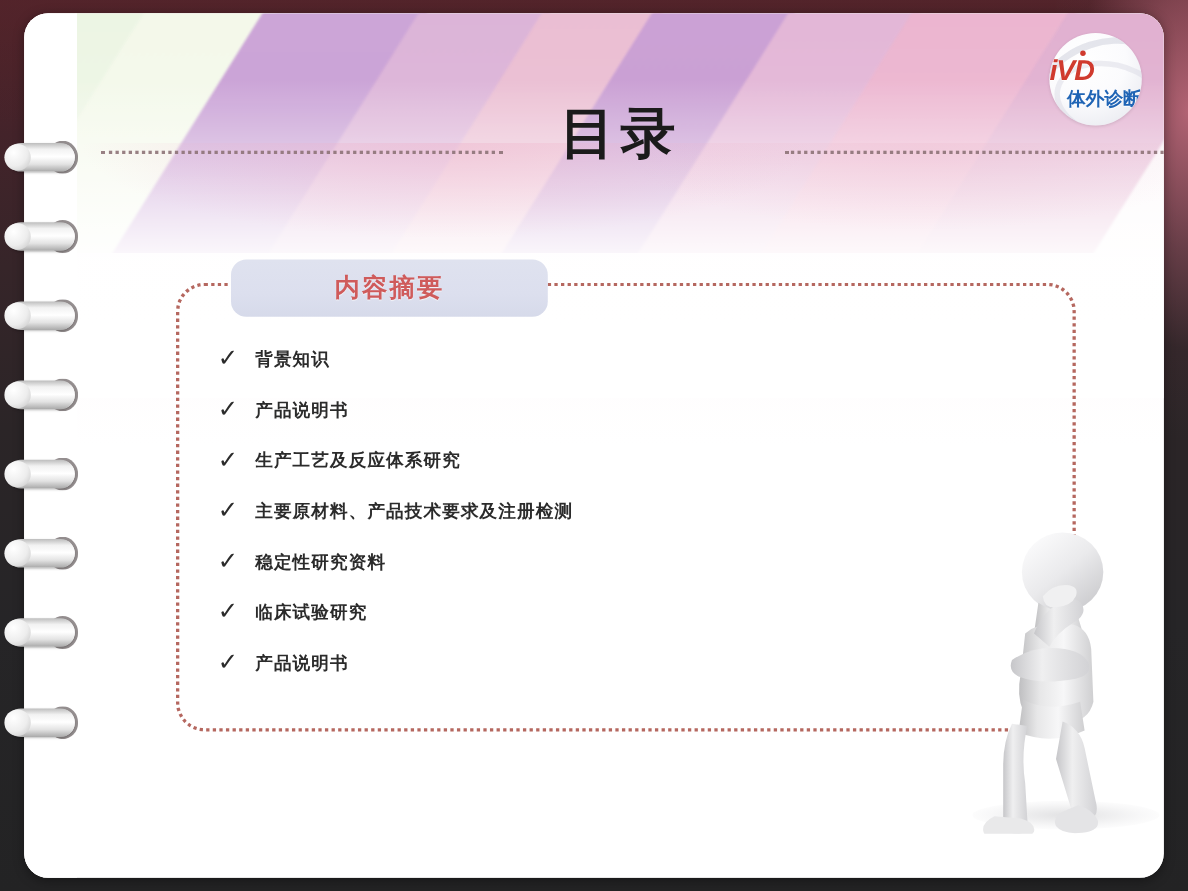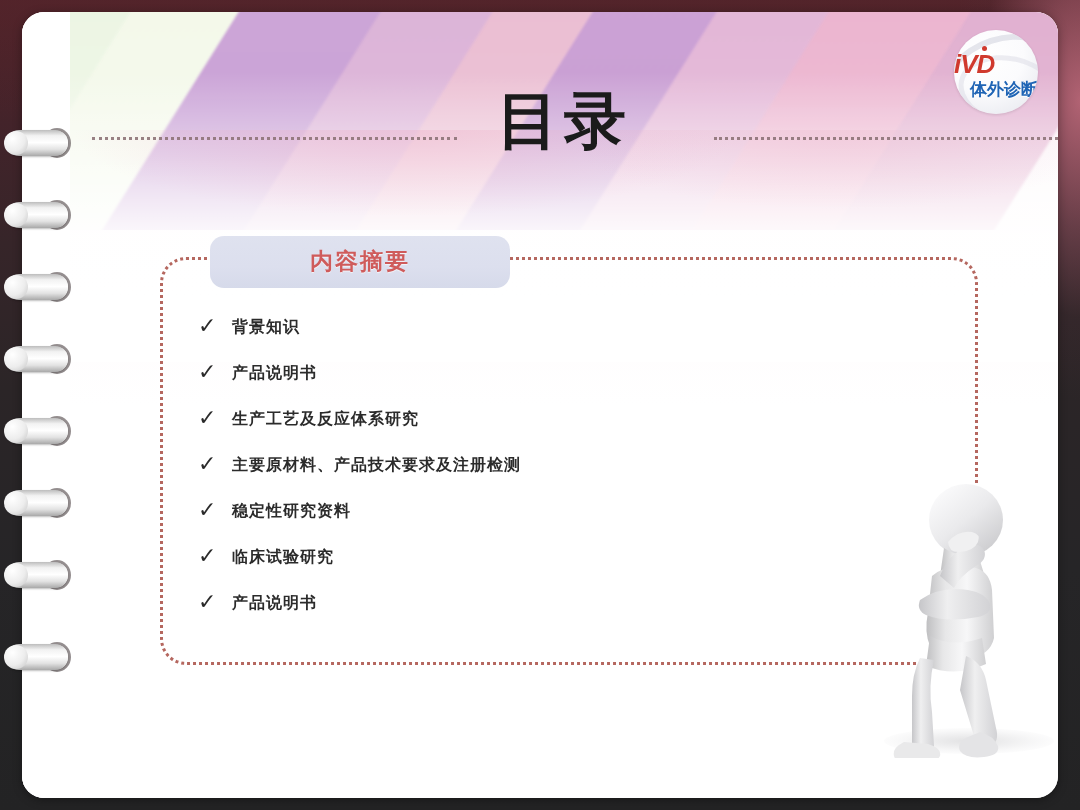--- a/index.html
+++ b/index.html
@@ -186,21 +186,21 @@
     position: absolute;
     left: 48px; right: 0;
     top: 78px;
     height: 70px;
   }
   #page-title {
     position: absolute;
     left: 0; right: 0;
     top: 0;
     text-align: center;
-    font-size: 62px;
+    font-size: 50px;
     font-weight: bold;
     color: #1b1b1b;
     letter-spacing: 5px;
     line-height: 62px;
     z-index: 6;
   }
   .title-dots {
     position: absolute;
     top: 47px;
     height: 3px;
@@ -285,21 +285,20 @@
   
   #summary-pill {
     position: absolute;
     left: 188px;
     top: 224px;
     width: 288px;
     height: 52px;
     border-radius: 14px;
     background: linear-gradient(to bottom, #dfe2ef 0%, #dcdfee 60%, #d6daea 100%);
     z-index: 7;
-    padding-left: 12px;
   }
   #summary-pill span {
     position: absolute;
     left: 0; right: 0; top: 10px;
     text-align: center;
     font-size: 23px;
     font-weight: bold;
     color: #cf5b5b;
     letter-spacing: 2px;
     text-shadow: 0 1px 1px rgba(255,255,255,0.7);

